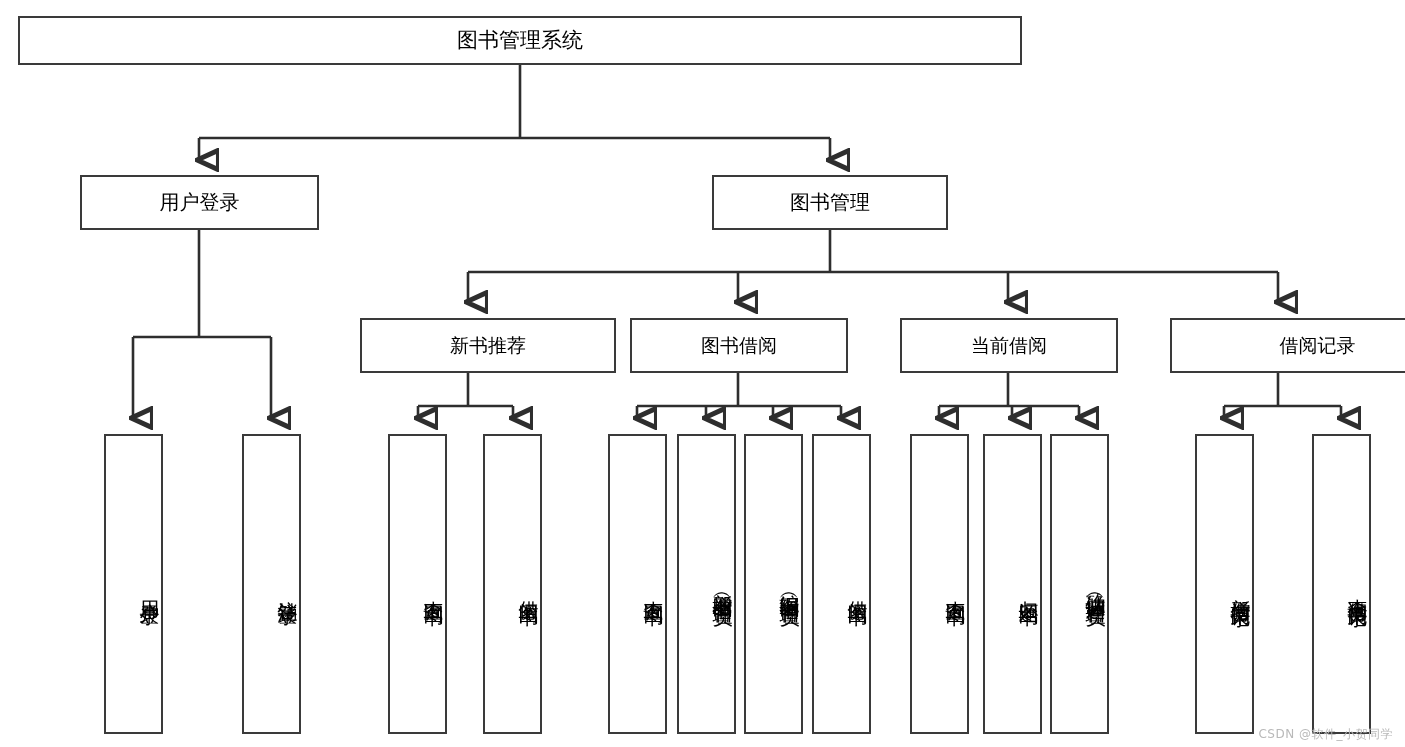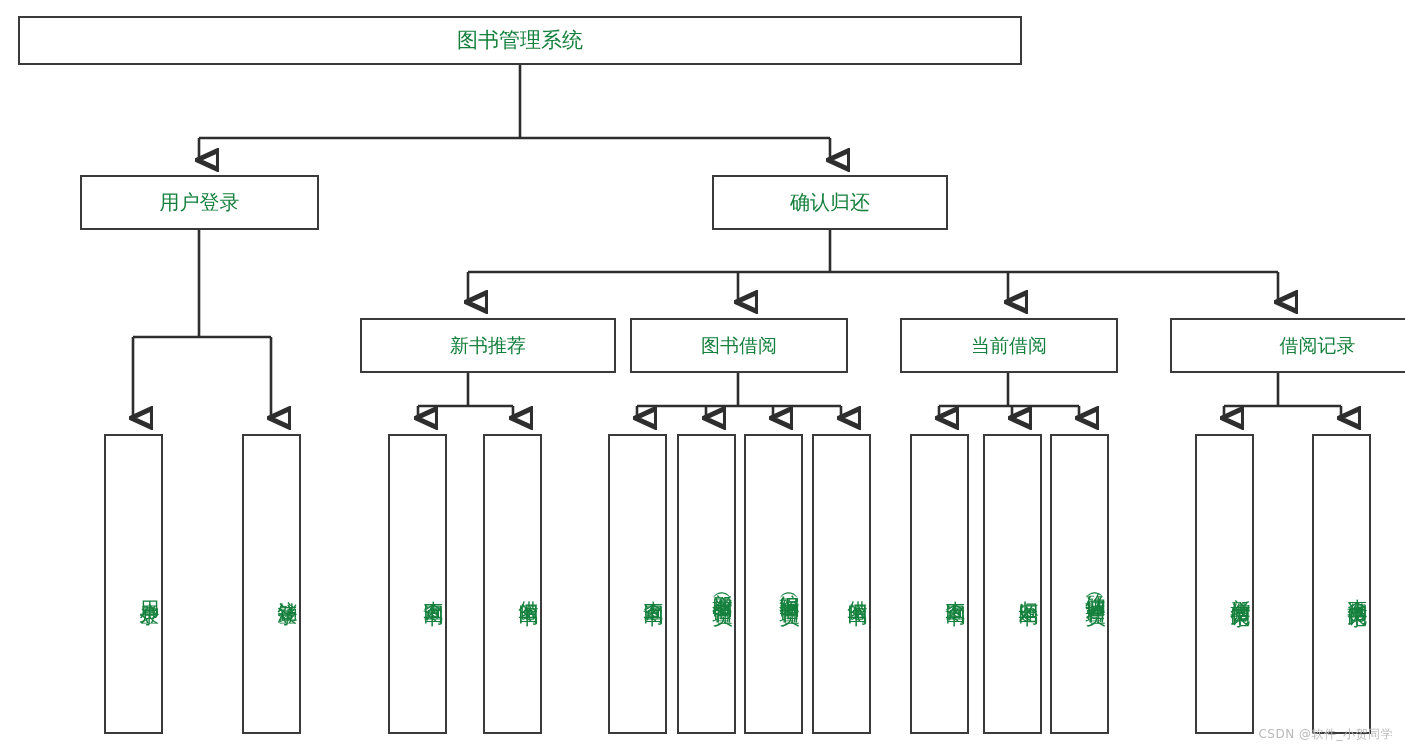--- a/index.html
+++ b/index.html
@@ -16,21 +16,21 @@
     overflow:hidden;
   }
   .node{
     position:absolute;
     box-sizing:border-box;
     border:2px solid #3a3a3a;
     background:#ffffff;
     display:flex;
     align-items:center;
     justify-content:center;
-    color:#15803d;
+    color:#000000;
     line-height:1.18;
     text-align:right;
   }
   .node.root{font-size:21px;}
   .node.lvl2{font-size:20px;}
   .node.lvl3{font-size:19px;}
   .node.leaf{
     font-size:20px;
     writing-mode:vertical-rl;
     text-orientation:upright;
@@ -122,21 +122,21 @@
   </svg>
 
   <div class="node root" style="left:18px;top:16px;width:1004px;height:49px;">
     <span class="label">图书管理系统</span>
   </div>
 
   <div class="node lvl2" style="left:80px;top:175px;width:239px;height:55px;">
     <span class="label">用户登录</span>
   </div>
   <div class="node lvl2" style="left:712px;top:175px;width:236px;height:55px;">
-    <span class="label">确认归还</span>
+    <span class="label">图书管理</span>
   </div>
 
   <div class="node lvl3" style="left:360px;top:318px;width:256px;height:55px;">
     <span class="label">新书推荐</span>
   </div>
   <div class="node lvl3" style="left:630px;top:318px;width:218px;height:55px;">
     <span class="label">图书借阅</span>
   </div>
   <div class="node lvl3" style="left:900px;top:318px;width:218px;height:55px;">
     <span class="label">当前借阅</span>

